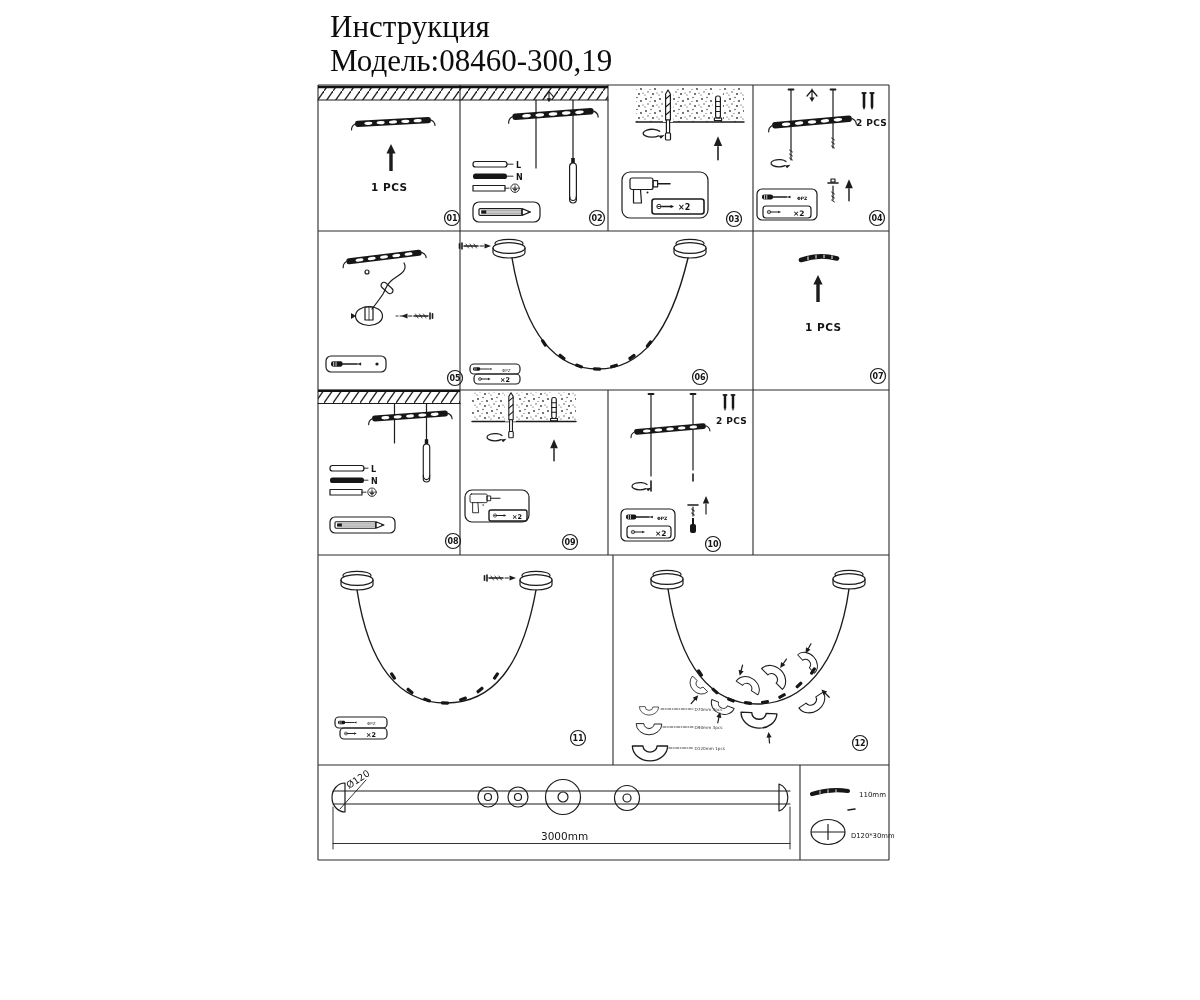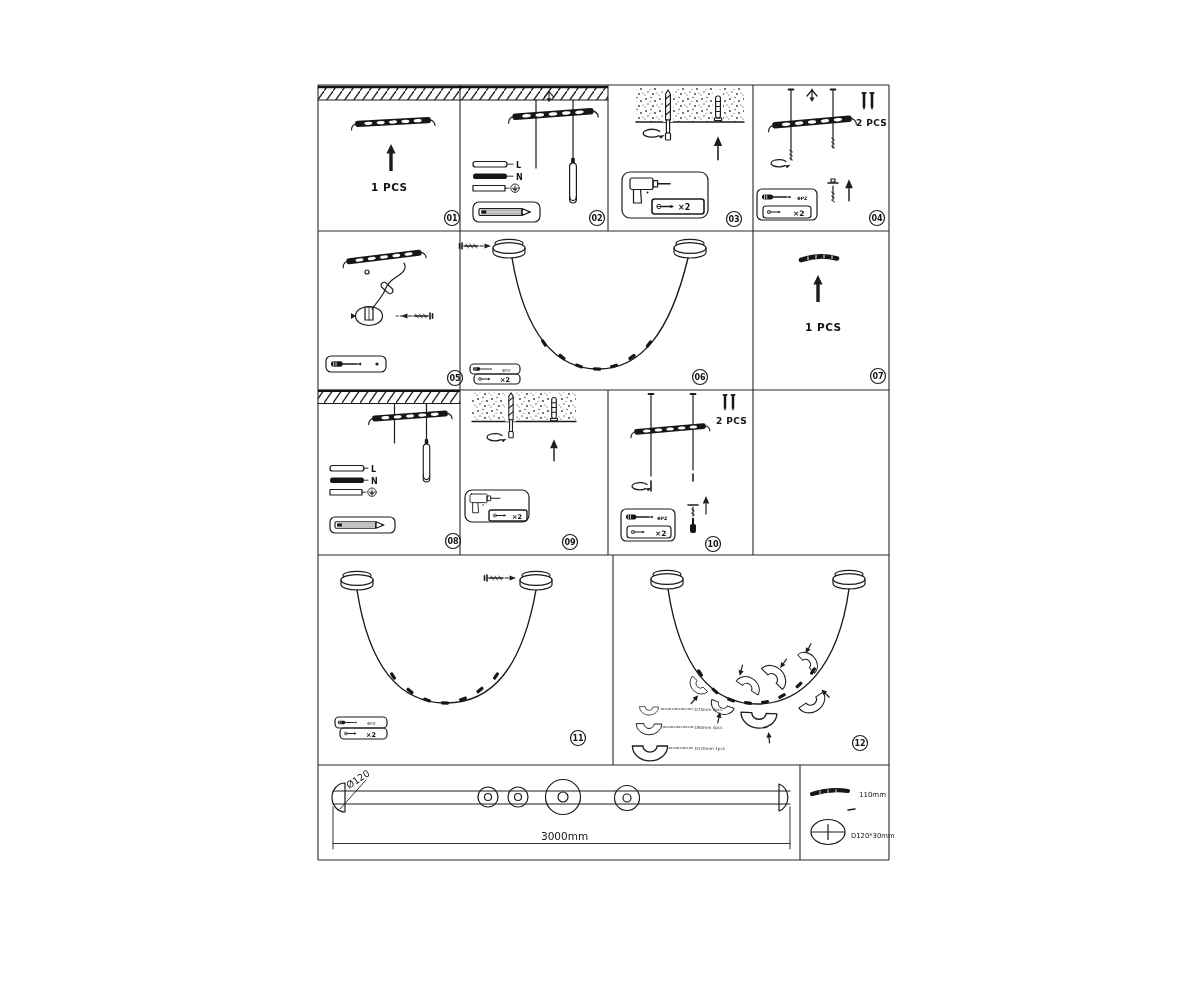--- a/index.html
+++ b/index.html
@@ -22,20 +22,24 @@
   .dim9{font-size:9.5px;font-weight:400;}
   .dim7{font-size:7px;font-weight:400;}
   .dim68{font-size:6.8px;font-weight:400;}
   .stepnum{font-size:8px;font-weight:700;text-anchor:middle;}
 </style>
 </head>
 <body>
 
 <div id="page">
 
+  <div class="title">
+    <div>Инструкция</div>
+    <div>Модель:08460-300,19</div>
+  </div>
 
   <svg id="art" width="1200" height="1000" viewBox="0 0 1200 1000">
     <defs>
       <pattern id="hatchP" patternUnits="userSpaceOnUse" width="9" height="13">
         <path d="M0,13 L9,0" stroke="#222" stroke-width="1.3" fill="none"></path>
       </pattern>
       <pattern id="speckP" patternUnits="userSpaceOnUse" width="14" height="12">
         <circle cx="2" cy="3" r="0.9" fill="#333"></circle>
           <circle cx="7" cy="1.5" r="0.7" fill="#333"></circle>
         <circle cx="11" cy="5" r="0.9" fill="#333"></circle>

